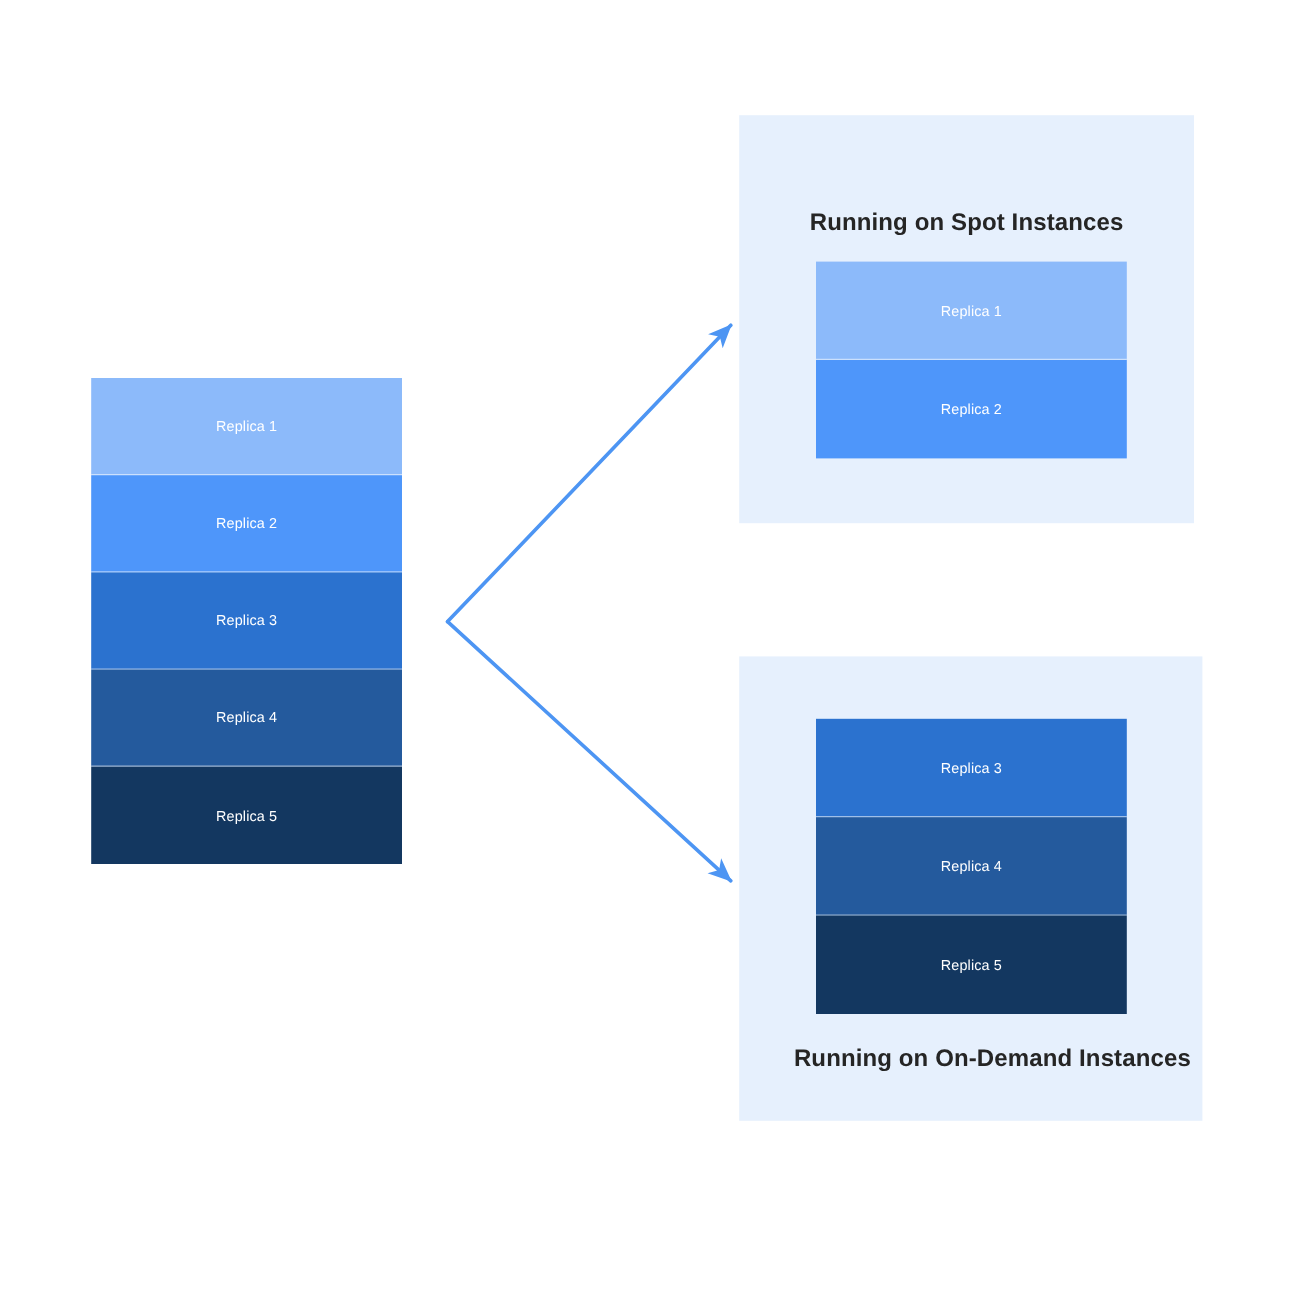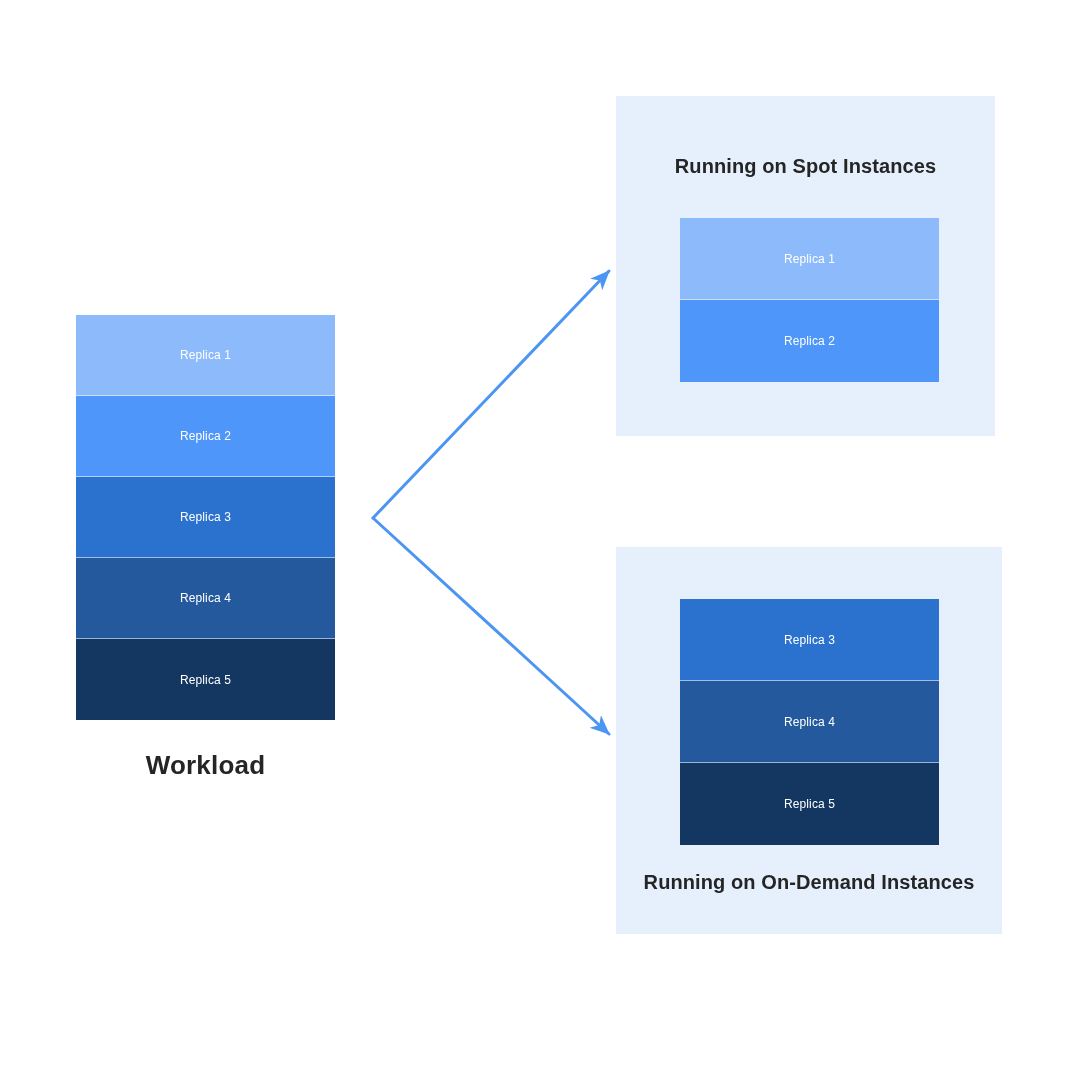--- a/index.html
+++ b/index.html
@@ -89,21 +89,21 @@
   .panel-title {
     position: absolute;
     width: 100%;
     text-align: center;
     font-size: 20px;
     font-weight: bold;
     color: #252525;
     letter-spacing: 0.1px;
   }
   #spot-title { top: 155px; }
-  #ondemand-title { top: 871px; }
+  #ondemand-title { top: 871px; padding-left: 18px; }
 
   .panel-stack {
     position: absolute;
     width: 259px;
   }
   #spot-stack {
     left: 680px;
     top: 218px;
   }
   #ondemand-stack {
@@ -140,25 +140,24 @@
       </div>
       <div class="replica" style="background:#245a9d">
         <span>Replica 4</span>
       </div>
       <div class="replica" style="background:#133760">
         <span>Replica 5</span>
       </div>
     </div>
   </div>
 
-  <div class="workload-caption">Workload</div>
 
   <div class="panel" id="panel-spot"></div>
 
-  <div class="panel-title" id="spot-title" style="left:616px; width:379px;">Running on Spot Instances</div>
+  <div class="panel-title" id="spot-title" style="left:616px; width:379px;margin-top:20px;">Running on Spot Instances</div>
 
   <div class="panel-stack" id="spot-stack">
     <div class="replica" style="background:#8cbafa">
       <span>Replica 1</span>
     </div>
     <div class="replica" style="background:#4e96fa">
       <span>Replica 2</span>
     </div>
   </div>
 

